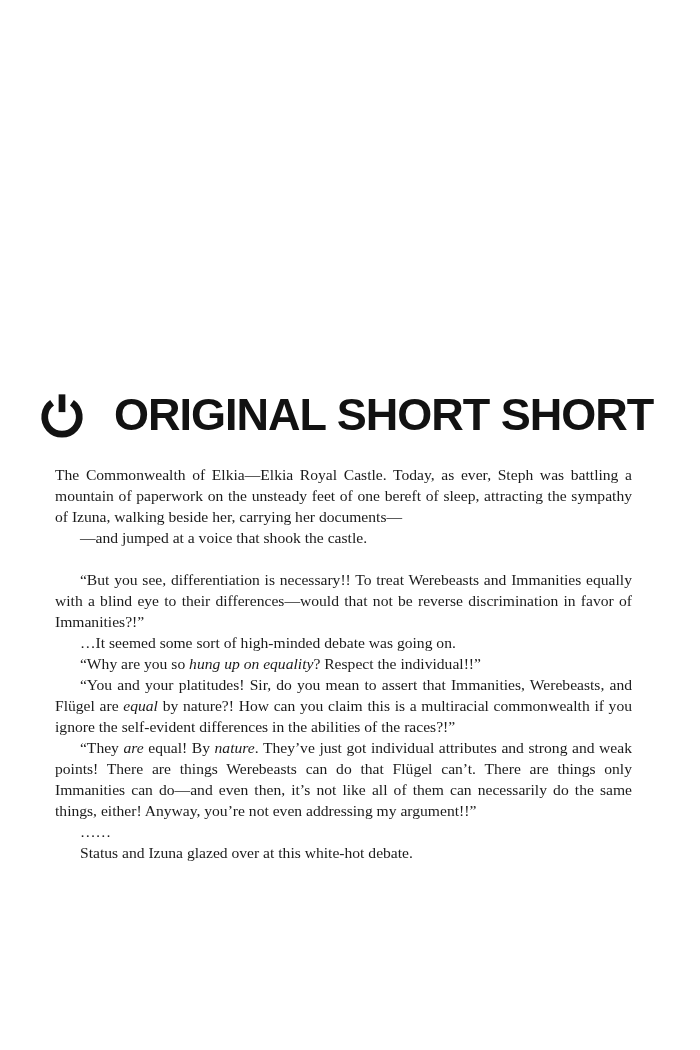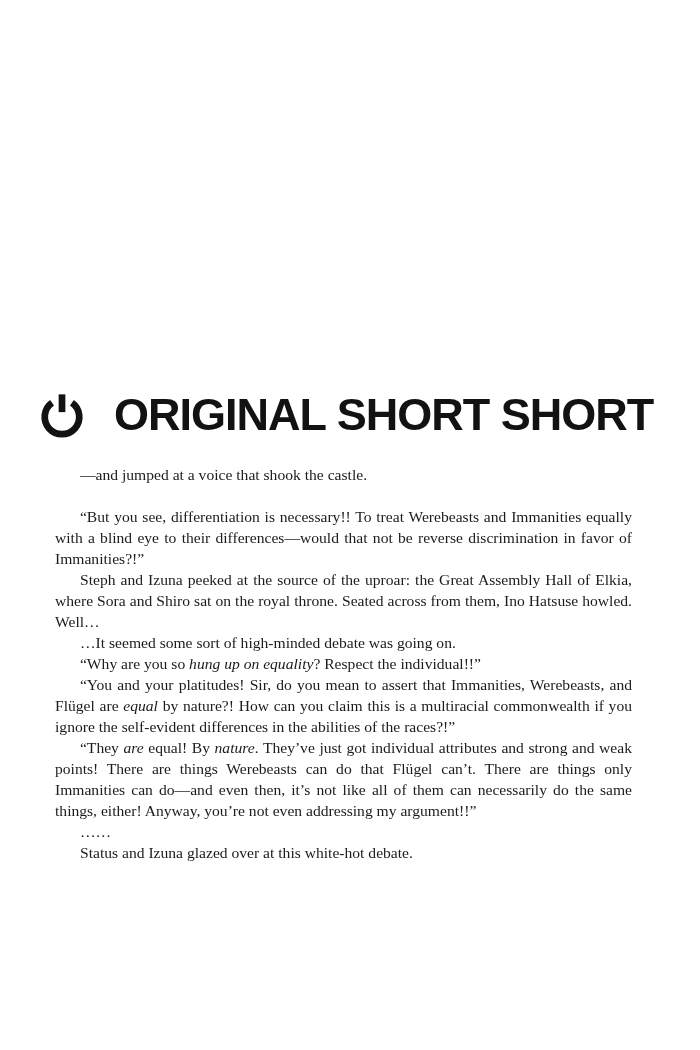--- a/index.html
+++ b/index.html
@@ -70,24 +70,24 @@
     <span class="title-icon">
       <svg viewBox="0 0 100 100" width="48" height="48" aria-hidden="true">
         <path d="M29.35 24.51 A36 36 0 1 0 70.65 24.51" fill="none" stroke="#121212" stroke-width="14" stroke-linecap="butt"></path>
         <line x1="50" y1="7" x2="50" y2="44" stroke="#121212" stroke-width="14"></line>
       </svg>
     </span>
     <h1 class="page-title">ORIGINAL SHORT SHORT</h1>
   </div>
 
   <div class="story-body">
+      <p class="para"><span>The Commonwealth of Elkia—Elkia Royal Castle. Today, as ever, Steph was battling a mountain of paperwork on the unsteady feet of one bereft of sleep, attracting the sympathy of Izuna, walking beside her, carrying her documents—</span></p>
       <p class="para indent"><span>—and jumped at a voice that shook the castle.</span></p>
       <div class="spacer"></div>
       <p class="para indent"><span>“But you see, differentiation is necessary!! To treat Werebeasts and Immanities equally with a blind eye to their differences—would that not be reverse discrimination in favor of Immanities?!”</span></p>
-      <p class="para indent"><span>Steph and Izuna peeked at the source of the uproar: the Great Assembly Hall of Elkia, where Sora and Shiro sat on the royal throne. Seated across from them, Ino Hatsuse howled. Well…</span></p>
       <p class="para indent"><span>…It seemed some sort of high-minded debate was going on.</span></p>
       <p class="para indent"><span>“Why are you so </span><i>hung up on equality</i><span>? Respect the individual!!”</span></p>
       <p class="para indent"><span>“You and your platitudes! Sir, do you mean to assert that Immanities, Werebeasts, and Flügel are </span><i>equal</i><span> by nature?! How can you claim this is a multiracial commonwealth if you ignore the self-evident differences in the abilities of the races?!”</span></p>
       <p class="para indent"><span>“They </span><i>are</i><span> equal! By </span><i>nature</i><span>. They’ve just got individual attributes and strong and weak points! There are things Werebeasts can do that Flügel can’t. There are things only Immanities can do—and even then, it’s not like all of them can necessarily do the same things, either! Anyway, you’re not even addressing my argument!!”</span></p>
       <p class="para indent"><span>……</span></p>
       <p class="para indent"><span>Status and Izuna glazed over at this white-hot debate.</span></p>
     </div>
 
 </div>
 

